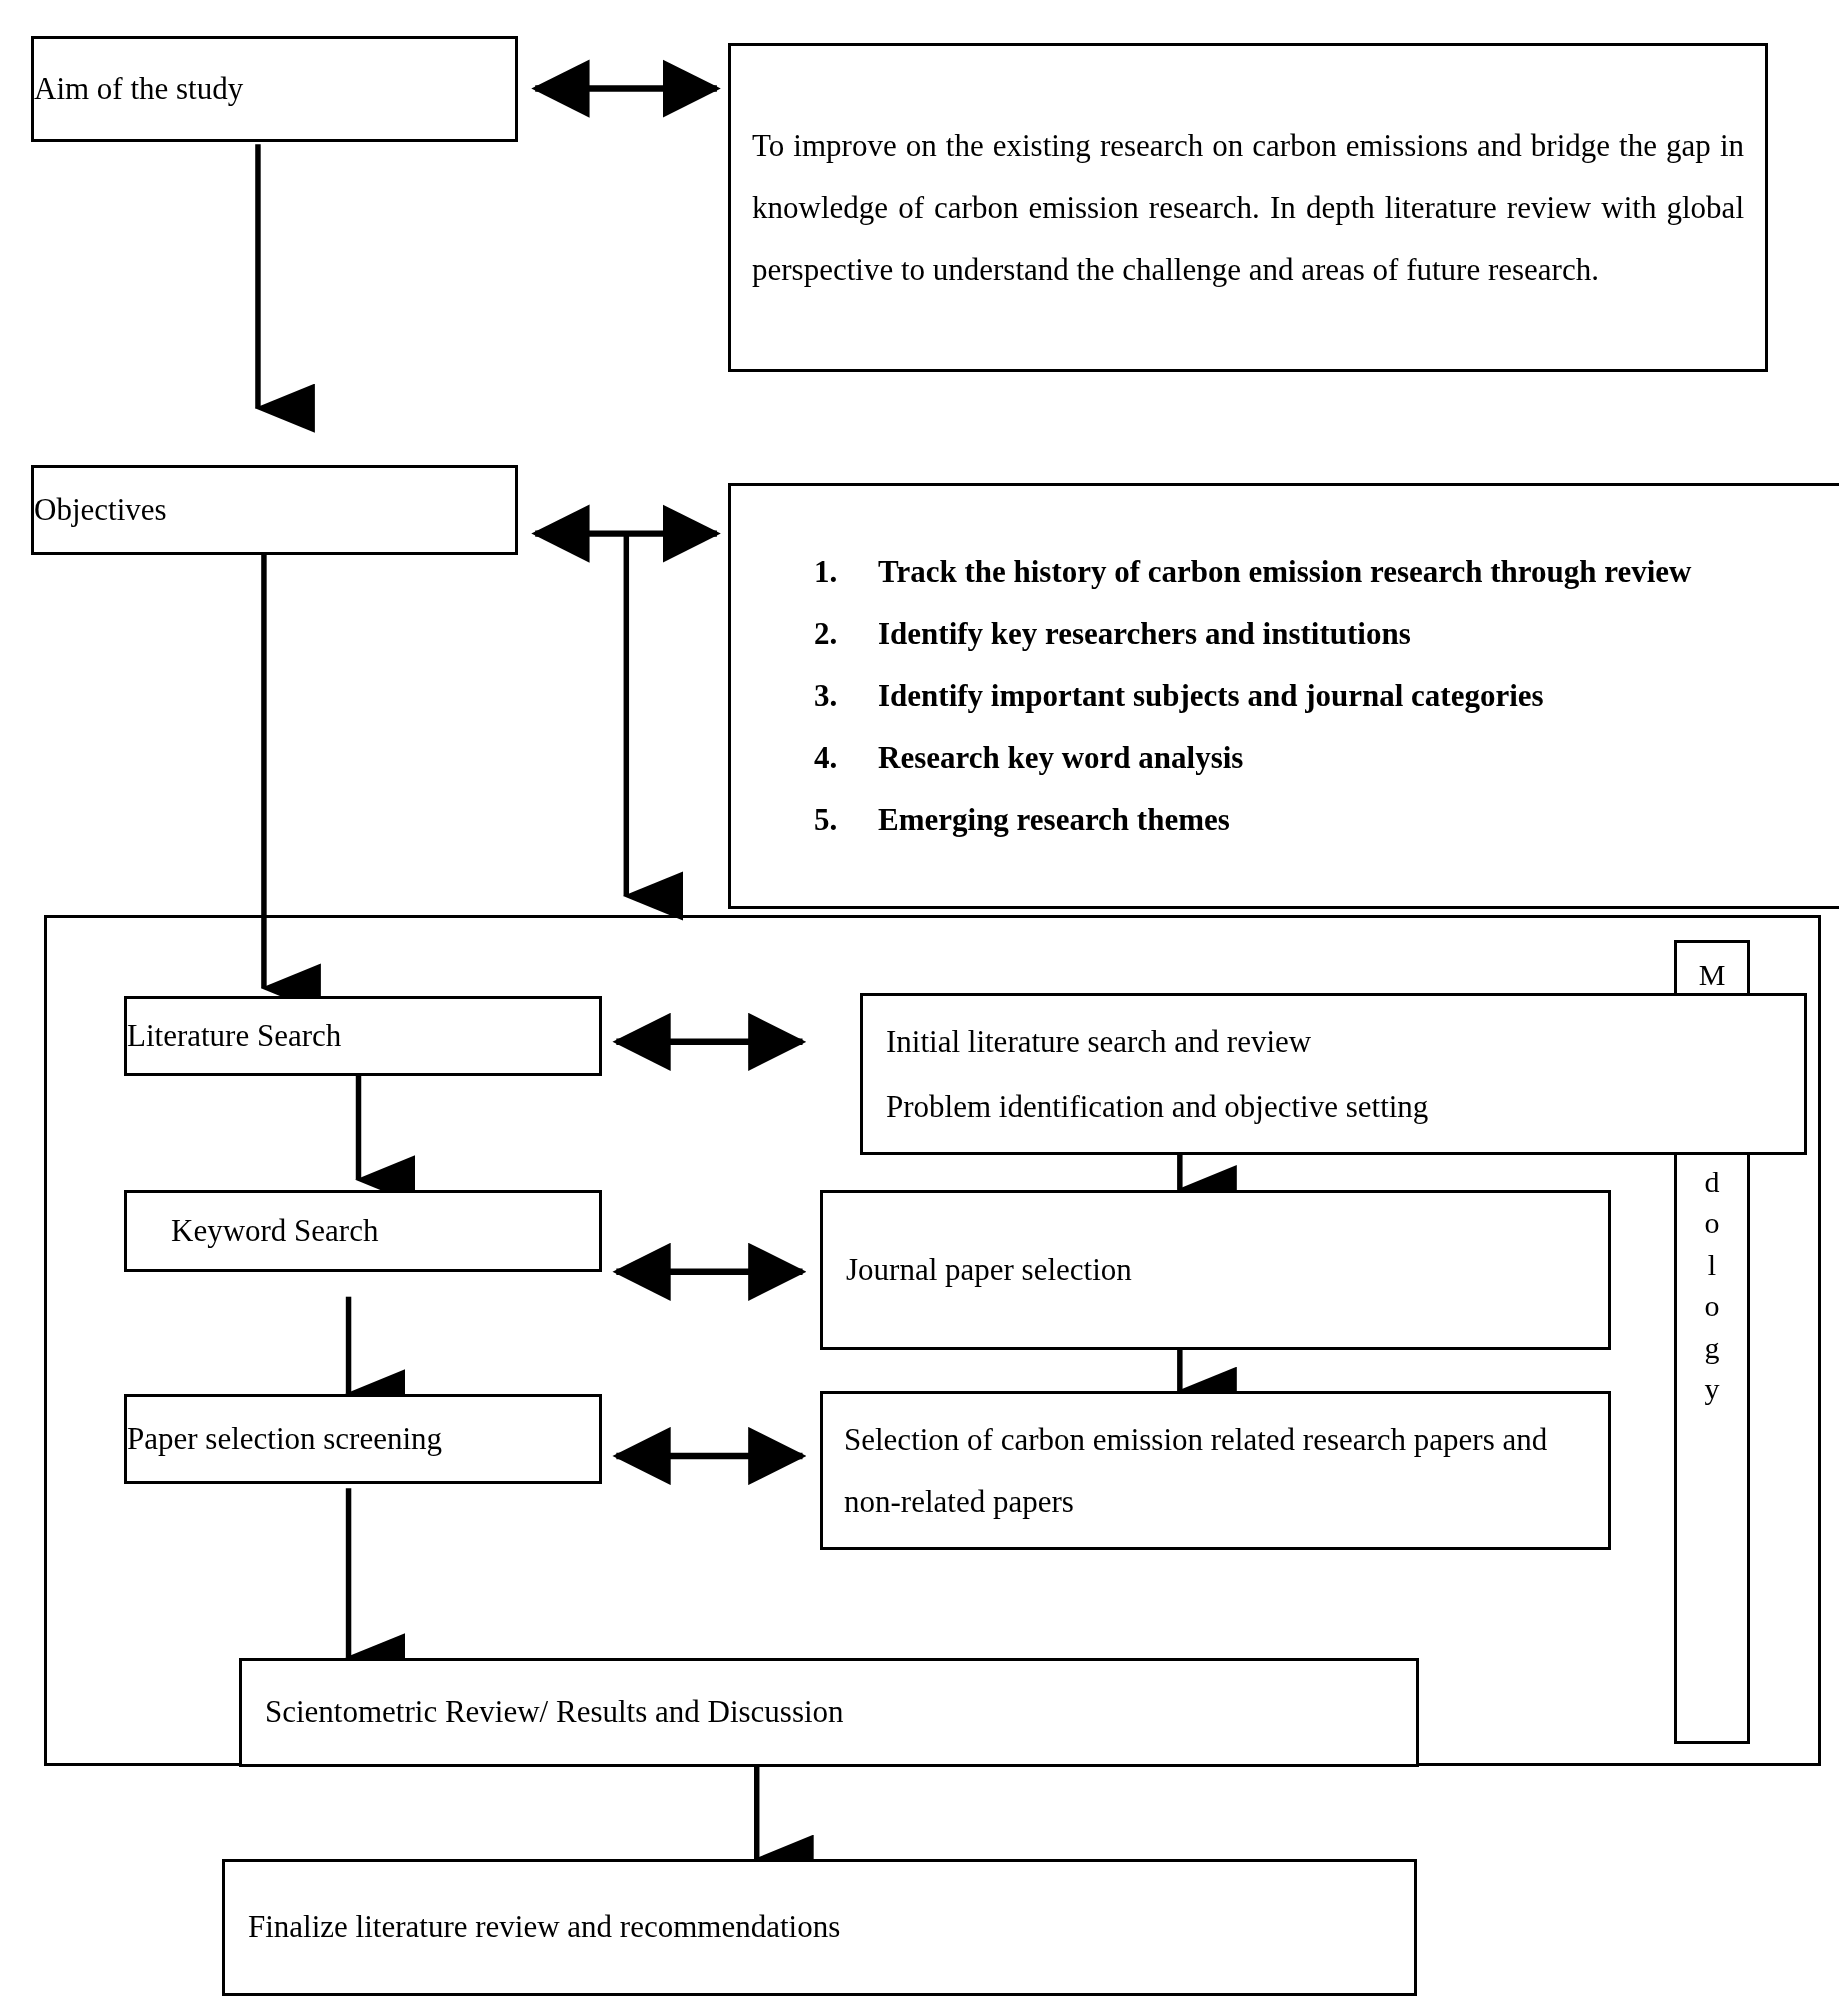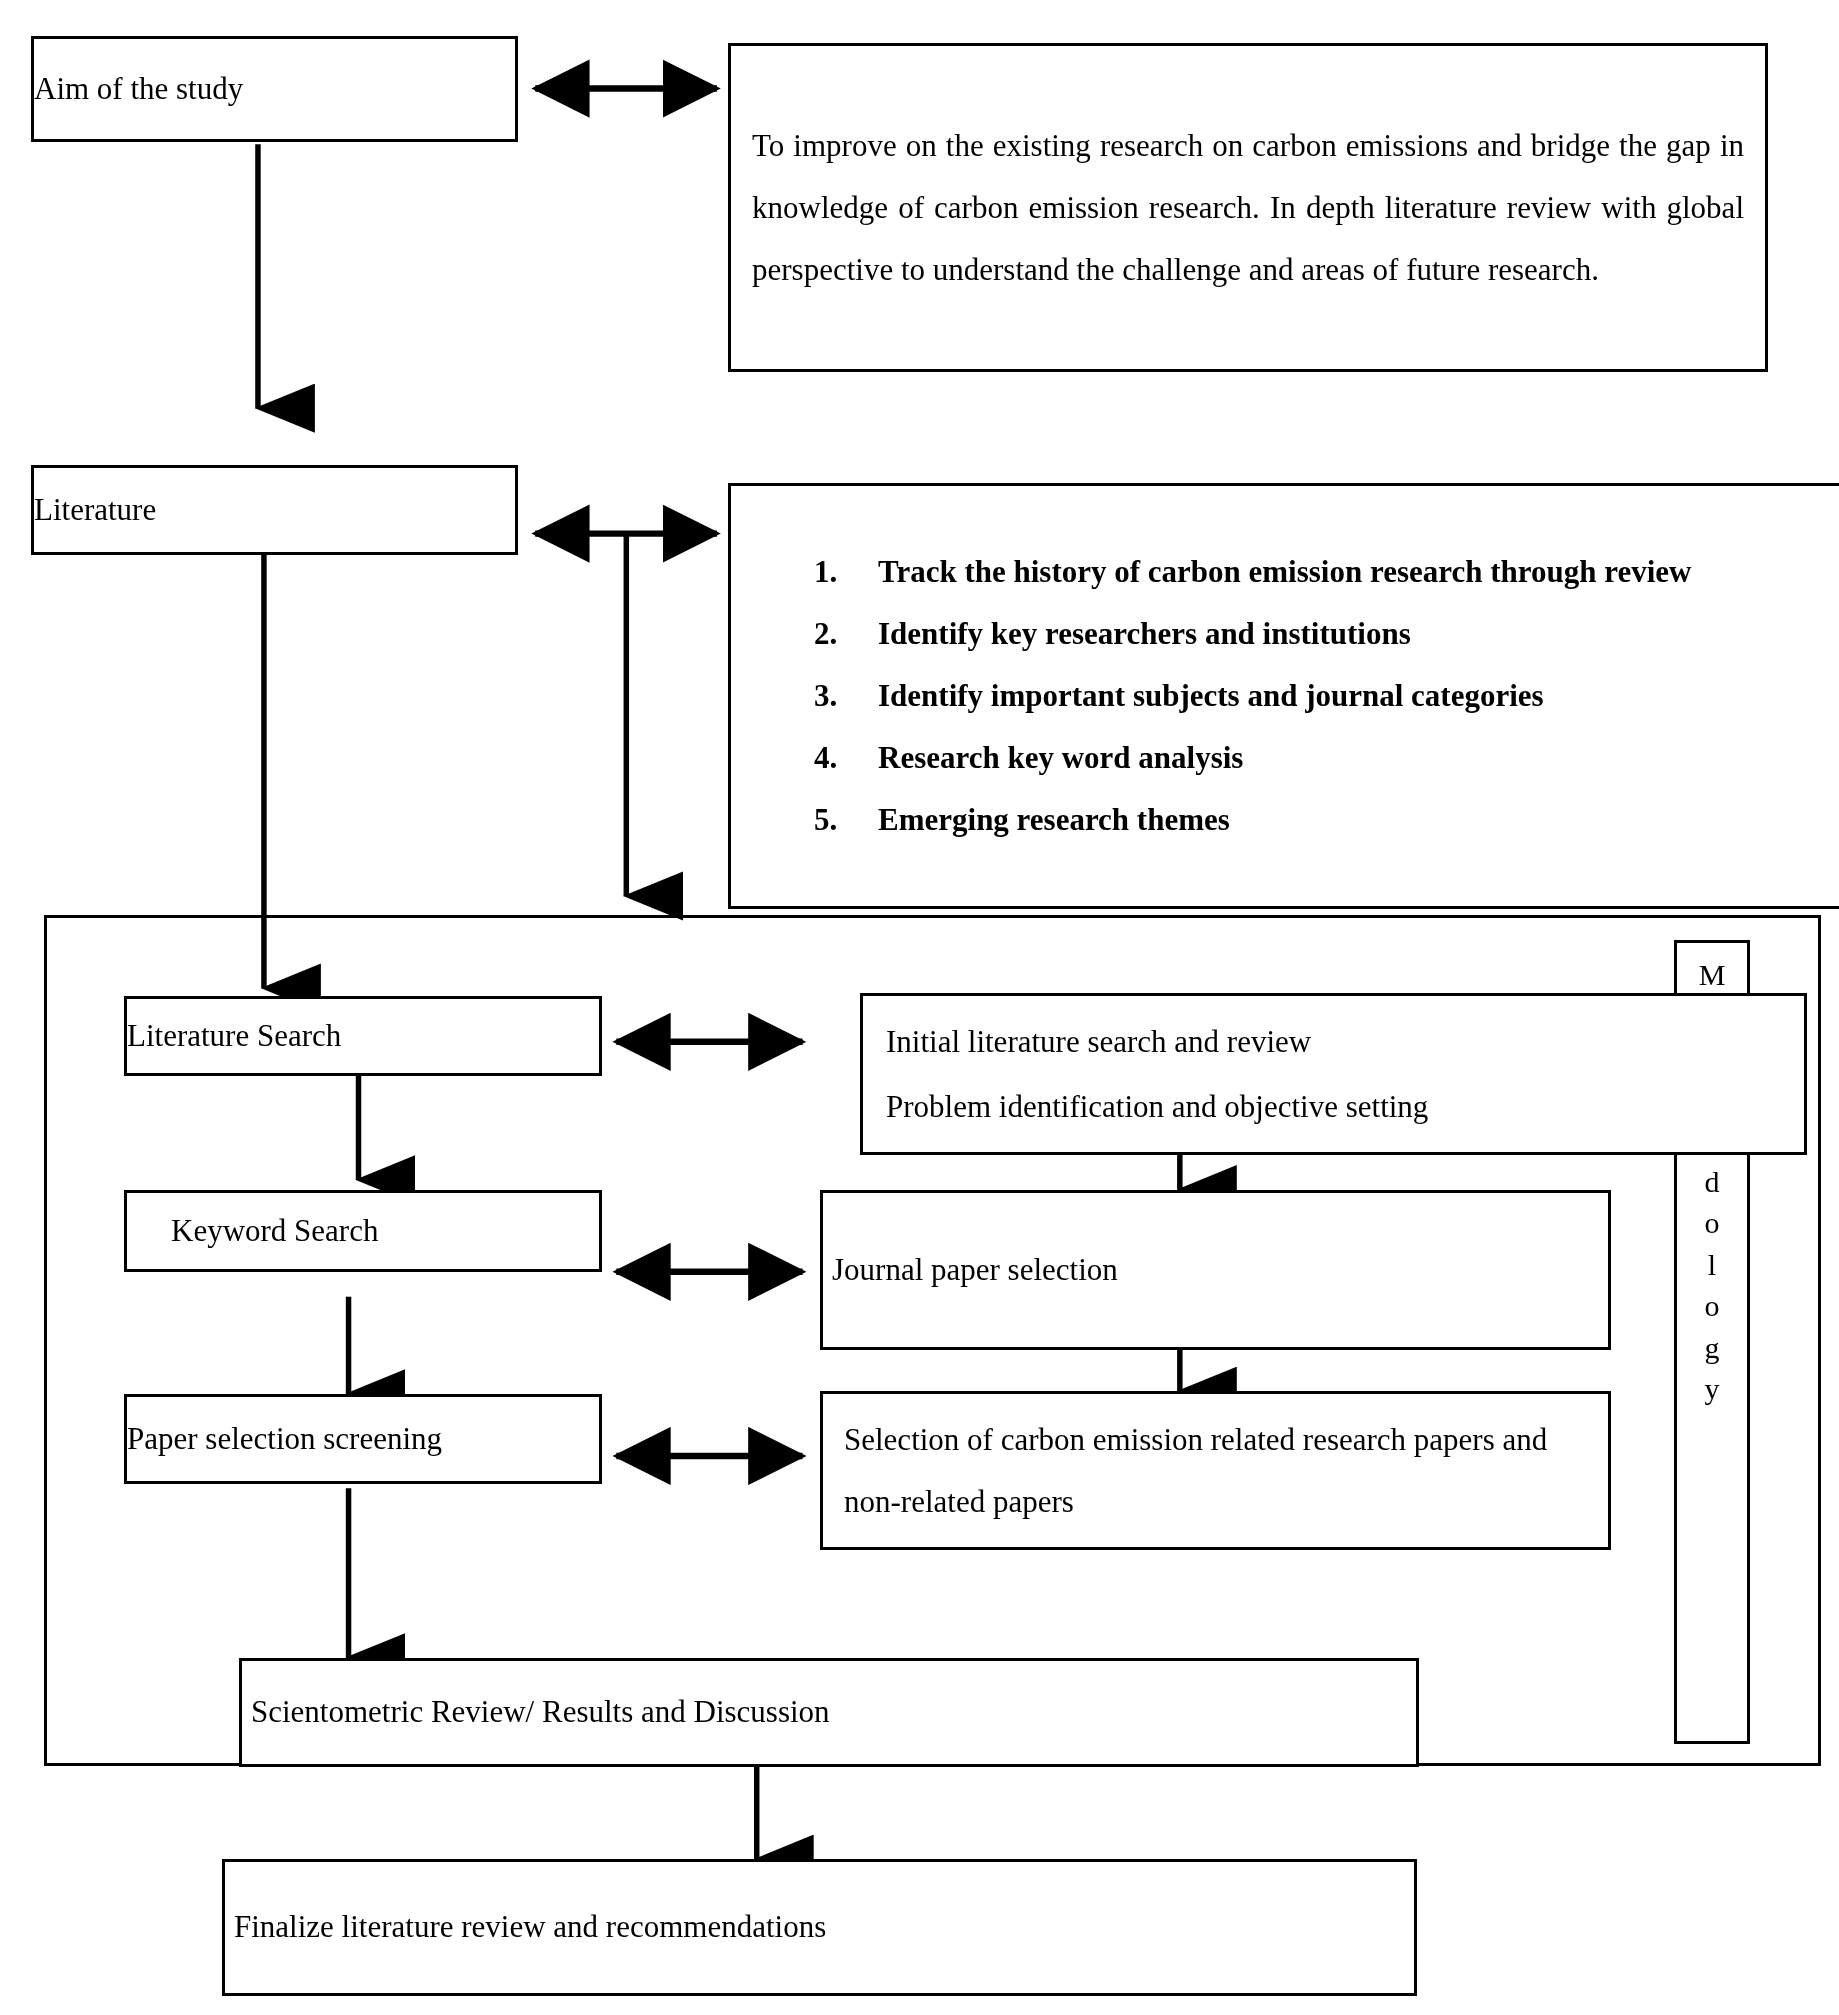--- a/index.html
+++ b/index.html
@@ -42,21 +42,21 @@
   .para {
     font-size: 31px;
     line-height: 2.0;
     text-align: justify;
     text-align-last: left;
     width: 100%;
     padding: 0 21px;
     box-sizing: border-box;
   }
   .para.nojust { text-align: left; }
-  .plainpad { padding: 0 9px; box-sizing: border-box; }
+  .plainpad { padding: 0 23px; box-sizing: border-box; }
   ol.objlist {
     margin: 0;
     padding: 0 30px 0 114px;
     width: 100%;
     box-sizing: border-box;
     list-style: decimal;
     font-size: 31px;
     line-height: 2.0;
   }
   ol.objlist li {
@@ -172,21 +172,21 @@
 
   <div class="box center" style="left:31px; top:36px; width:487px; height:106px;">
     <div class="label">Aim of the study</div>
   </div>
 
   <div class="box center" style="left:728px; top:43px; width:1040px; height:329px;">
     <div class="para">To improve on the existing research on carbon emissions and bridge the gap in knowledge of carbon emission research. In depth literature review with global perspective to understand the challenge and areas of future research.</div>
   </div>
 
   <div class="box center" style="left:31px; top:465px; width:487px; height:90px;">
-    <div class="label">Literature</div>
+    <div class="label">Objectives</div>
   </div>
 
   <div class="box center" style="left:728px; top:483px; width:1252px; height:426px;font-weight:bold;">
     <ol class="objlist">
       <li>Track the history of carbon emission research through review</li>
       <li>Identify key researchers and institutions</li>
       <li>Identify important subjects and journal categories</li>
       <li>Research key word analysis</li>
       <li>Emerging research themes</li>
     </ol>

